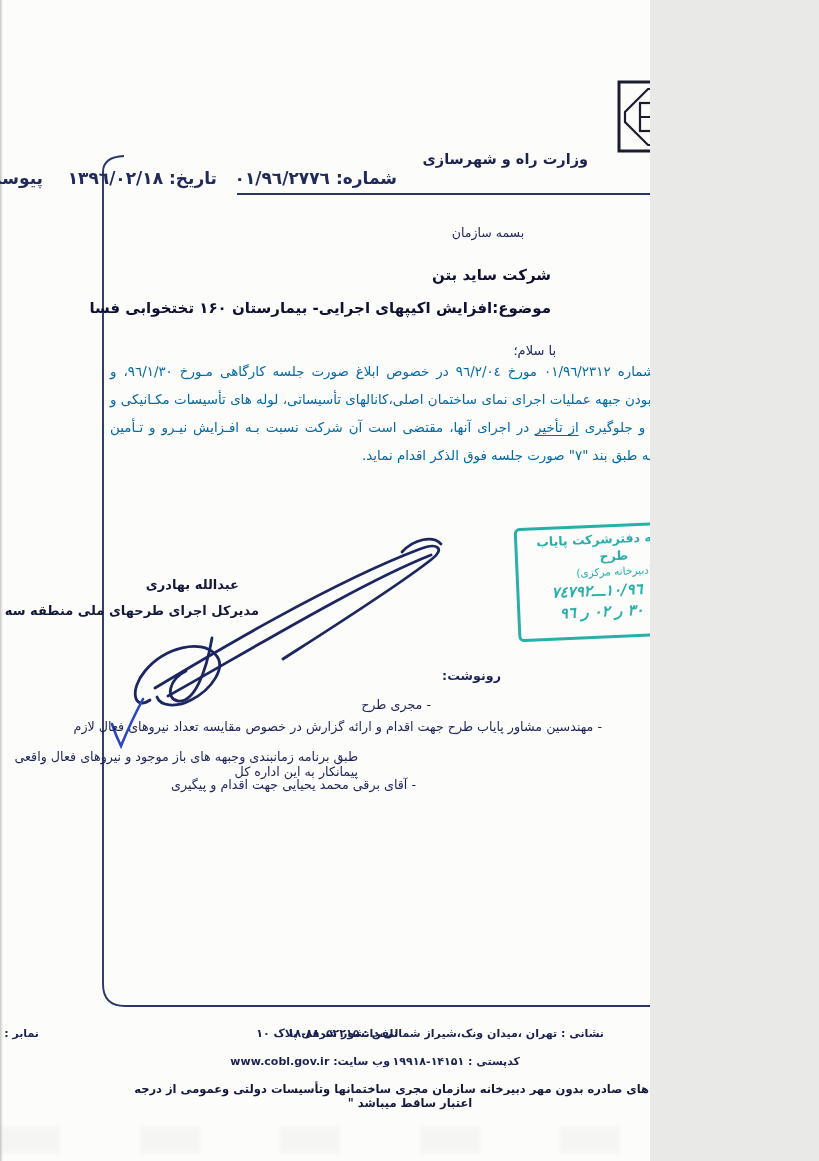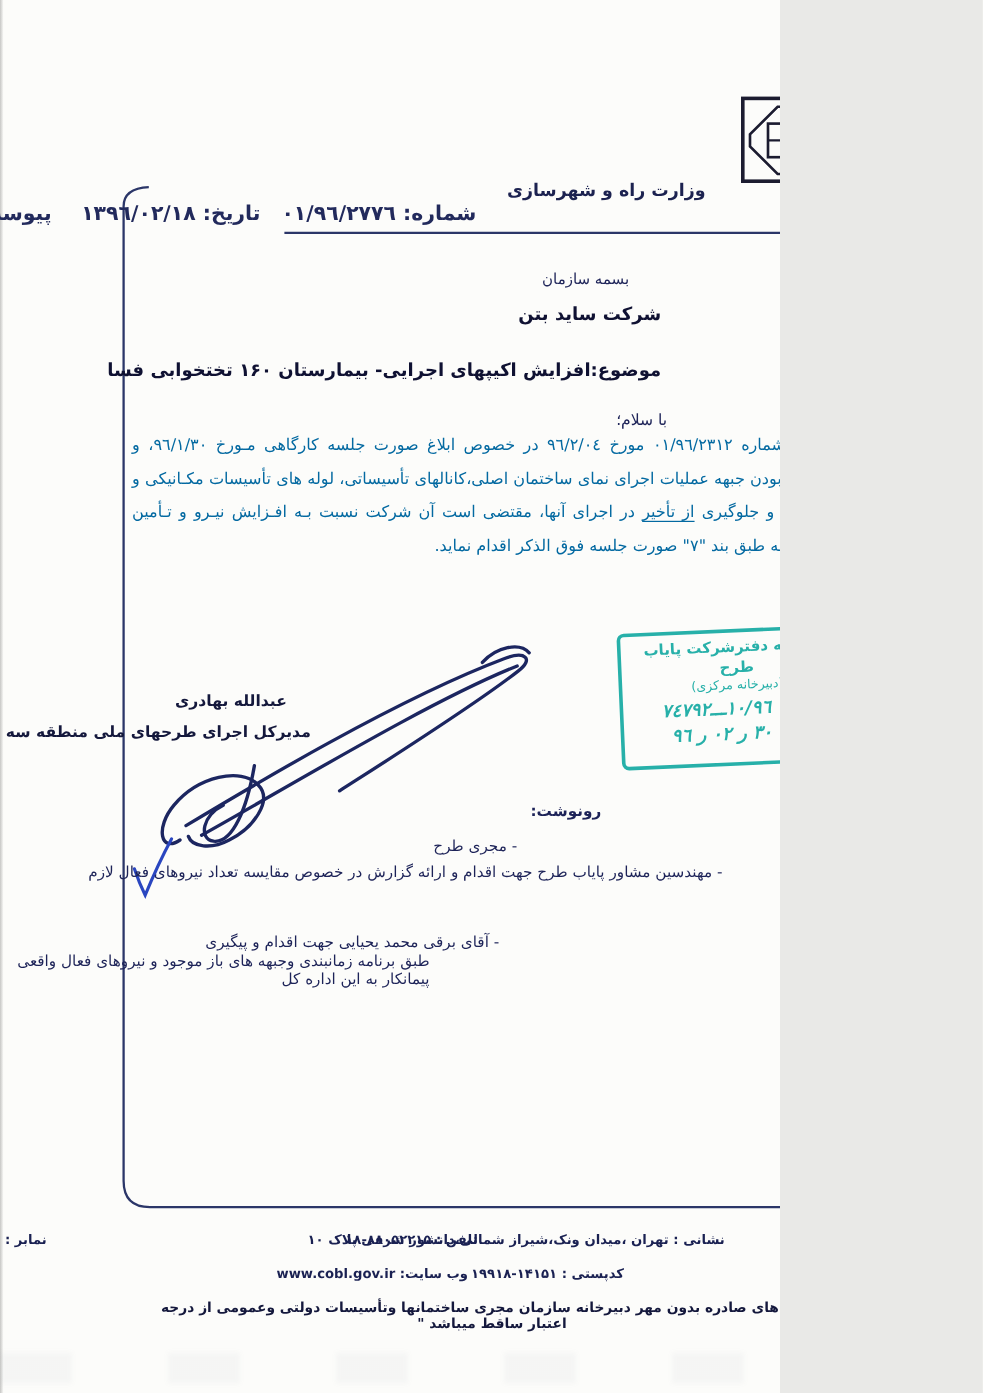--- a/index.html
+++ b/index.html
@@ -22,21 +22,21 @@
     filter:blur(2px);opacity:.5;}
   
   .ministry{top:151px;right:62px;font-size:14.5px;font-weight:bold;color:#1c2250;}
   .org{top:173px;right:7px;font-size:12.3px;color:#232a5e;}
   
   .hfield{top:168px;font-size:17px;font-weight:bold;color:#222a5c;white-space:nowrap;margin-left:24px;}
   .f-number{right:253px;}
   .f-date{right:433px;}
   .f-attach{right:607px;}
   .bismillah{top:225px;left:448px;width:80px;text-align:center;font-size:12.5px;color:#20265a;}
-  .recipient{top:253px;right:99px;font-size:15px;font-weight:bold;color:#0f1132;}
+  .recipient{top:266px;right:99px;font-size:15px;font-weight:bold;color:#0f1132;}
   .subject{top:299px;right:99px;font-size:15px;font-weight:bold;color:#0f1132;white-space:nowrap;}
   .salutation{top:343px;right:94px;font-size:13px;color:#20265a;}
   
   .para{top:358px;left:110px;width:618px;font-size:13.4px;color:#0369a1;}
   .bl{height:28px;line-height:28px;text-align:justify;text-align-last:justify;white-space:nowrap;}
   .bl.first{padding-right:16px;}
   .bl.last{text-align:right;text-align-last:right;white-space:normal;}
   .u{text-decoration:underline;text-underline-offset:3px;}
   
   .sig-name{top:577px;right:411px;font-size:13px;font-weight:bold;color:#14183c;white-space:nowrap;}
@@ -49,21 +49,21 @@
   .stamp .t2{font-size:10.5px;line-height:14px;}
   .srow{display:flex;align-items:center;gap:6px;margin-top:3px;}
   .srow .lab{font-size:10px;flex:0 0 auto;}
   .srow .val{flex:1;font-size:15px;font-style:italic;font-weight:bold;letter-spacing:1px;text-align:center;}
   .val.ltr{direction:ltr;unicode-bidi:isolate;}
   
   .cc{font-size:12.7px;color:#1d2358;}
   .cc-label{top:668px;right:149px;font-weight:bold;}
   .cc-i1{top:697px;right:219px;}
   .cc-i2a{top:719px;left:108px;width:494px;text-align:justify;text-align-last:justify;white-space:nowrap;}
-  .cc-i2b{top:749px;right:292px;margin-top:44px;}
+  .cc-i2b{top:749px;right:292px;}
   .cc-i3{top:777px;right:234px;}
   
   .foot{font-size:11px;font-weight:bold;color:#1a2152;white-space:nowrap;}
   .ft-address{top:1027px;right:46px;text-align:center;}
   .ft-phone{top:1027px;right:252px;}
   .ft-fax{top:1027px;right:611px;}
   .ft-postal{top:1055px;right:130px;}
   .ft-web{top:1055px;right:260px;}
   .ft-note{top:1082px;left:125px;width:570px;text-align:center;font-size:11.5px;font-weight:bold;color:#14183c;}
   svg{display:block;}

